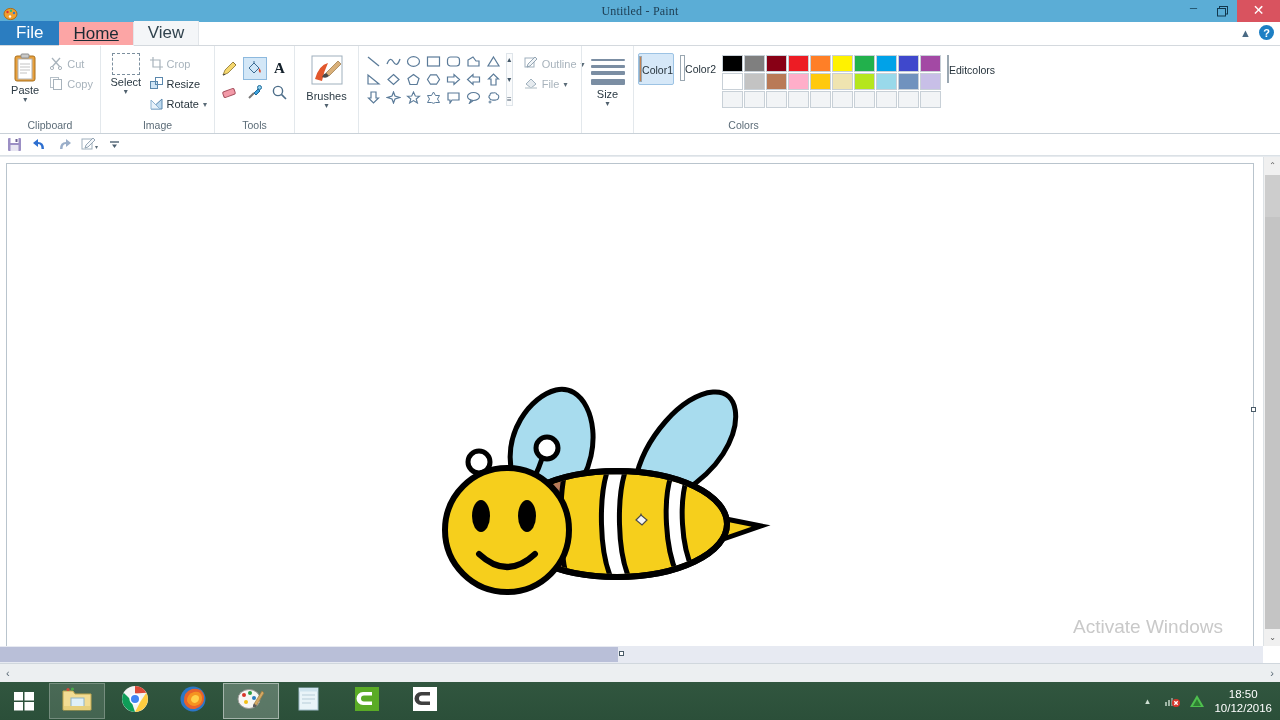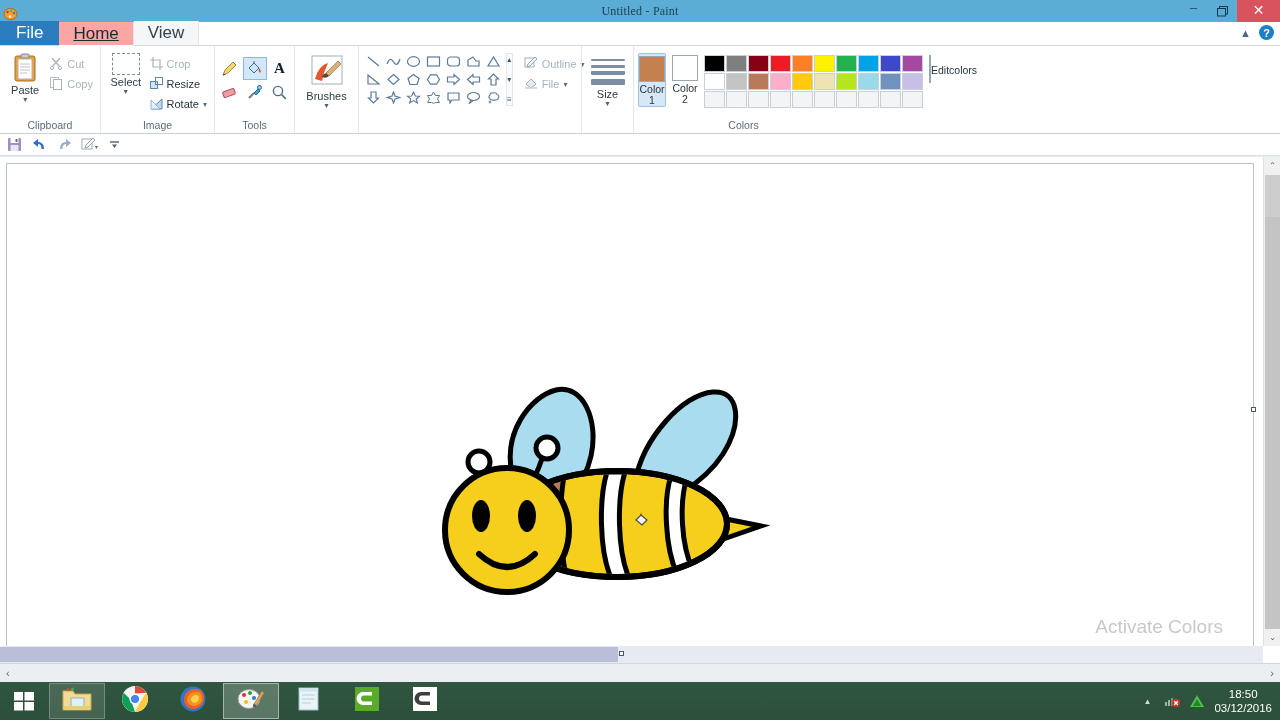--- a/index.html
+++ b/index.html
@@ -115,21 +115,21 @@
     border: 1px solid #dfe5ea; background: #fafbfc; margin: 2px 0 0 2px;
     font-size: 8px; color: #46596a; padding: 1px 0;
   }
 
   
   .size-ico { width: 34px; height: 30px; display: flex; flex-direction: column; justify-content: space-around; }
   .size-ico i { display: block; background: #7b8ea3; border-radius: 1px; }
 
   
   .colorbig {
-    width: 36px; display: flex; flex-direction: column; align-items: center;
+    width: 36px; display: flex; flex-direction: row; align-items: center;
     font-size: 10.5px; color: #27343d; line-height: 11px; padding-top: 2px;
   }
   .colorbig.active { background: #d6e8f8; border: 1px solid #9cc3e4; border-radius: 2px; }
   .swatch-big { width: 26px; height: 26px; border: 1px solid #9aa7b1; margin-bottom: 2px; }
   .palette { display: grid; grid-template-columns: repeat(10, 21px); grid-auto-rows: 17px; gap: 1px; padding-top: 2px; }
   .sw { width: 21px; height: 17px; border: 1px solid #c8d0d7; }
   .editcolors {
     width: 48px; display: flex; align-items: center;
     font-size: 10.5px; color: #27343d; line-height: 11px; padding-top: 2px;
   }
@@ -679,21 +679,21 @@
           <path d="M3 8 L8 3 L14 8 L9 13 Z" fill="#f4f4f4" stroke="#4a4a4a" stroke-width="1.2"></path>
           <path d="M8 3 L8 1.5" stroke="#4a4a4a" stroke-width="1.2"></path>
         </svg>
       </span>
 
       <span class="handle" style="right:-3px;top:243px"></span>
       <span class="handle" style="right:-3px;bottom:-3px"></span>
       <span class="handle" style="left:619px;bottom:-3px"></span>
 
       <div class="watermark">
-        <div class="wm1">Activate Colors</div>
+        <div class="wm1">Activate Windows</div>
       </div>
     </div>
 
     <div class="vscroll">
       <div class="vs-btn">⌃</div>
       <div class="vs-thumb"></div>
       <div class="vs-track"></div>
       <div class="vs-btn bot">⌄</div>
     </div>
 
@@ -811,16 +811,16 @@
       </svg>
     </span>
     <span class="tray-ico">
       <svg width="16" height="16" viewBox="0 0 16 16">
         <polygon points="8,2 15,14 1,14" fill="#4ec04e"></polygon>
         <polygon points="8,6 12,13 4,13" fill="#2e7d32"></polygon>
       </svg>
     </span>
     <span class="clock">
       <div>18:50</div>
-      <div>03/12/2016</div>
+      <div>10/12/2016</div>
     </span>
   </span>
 </div>
 
 </body></html>

